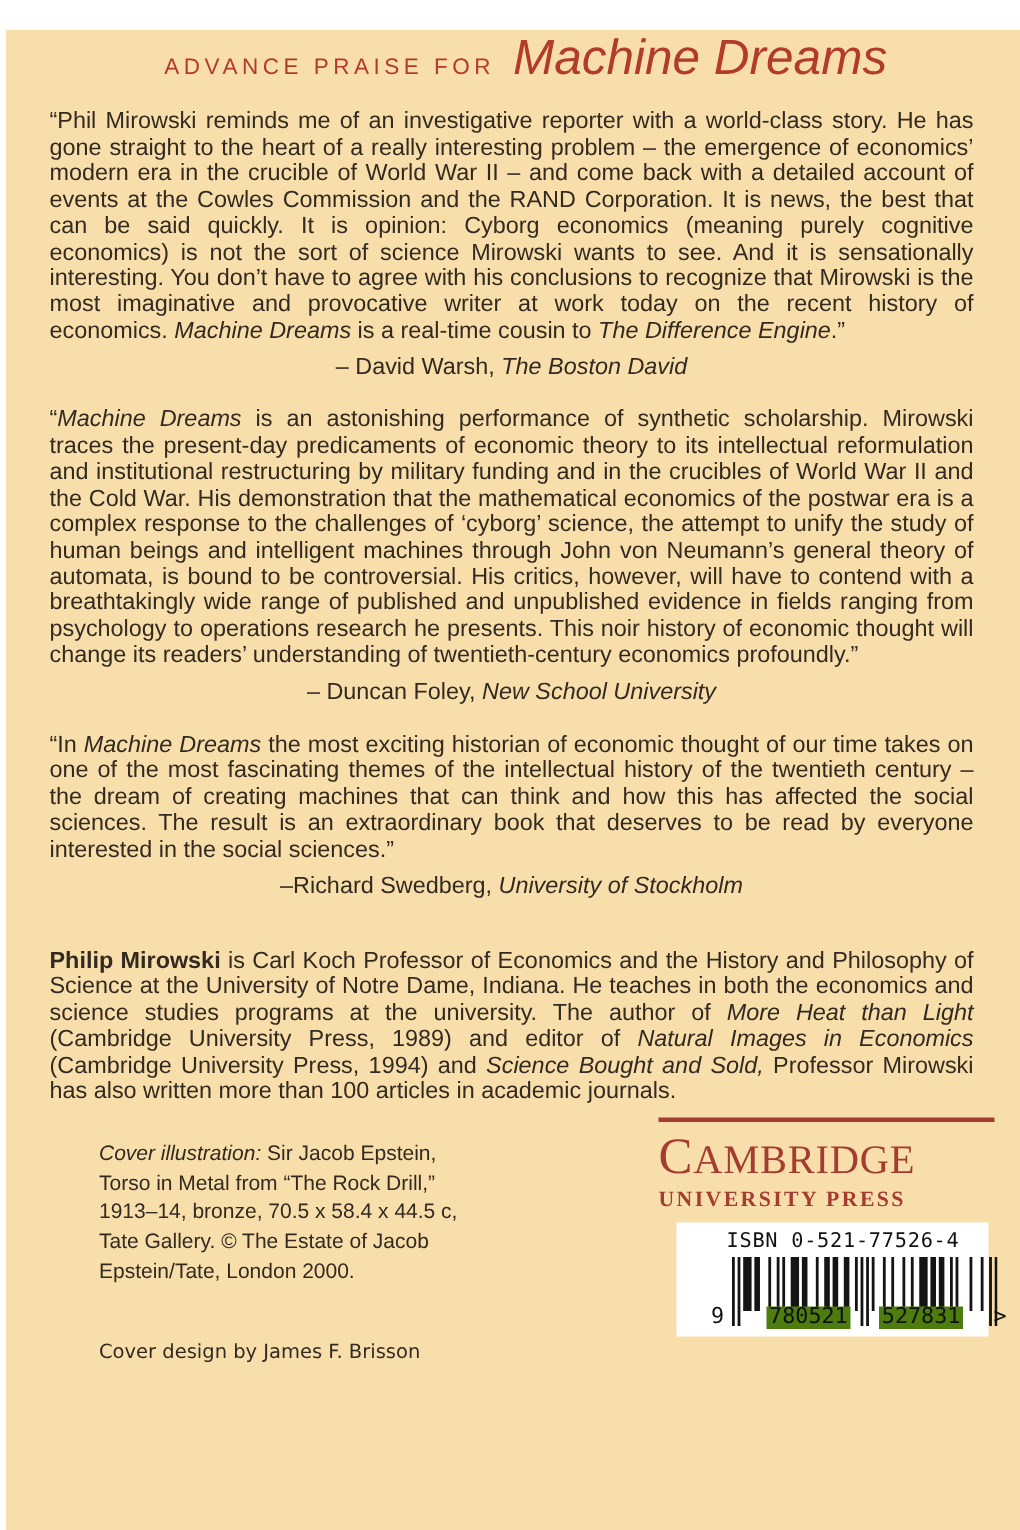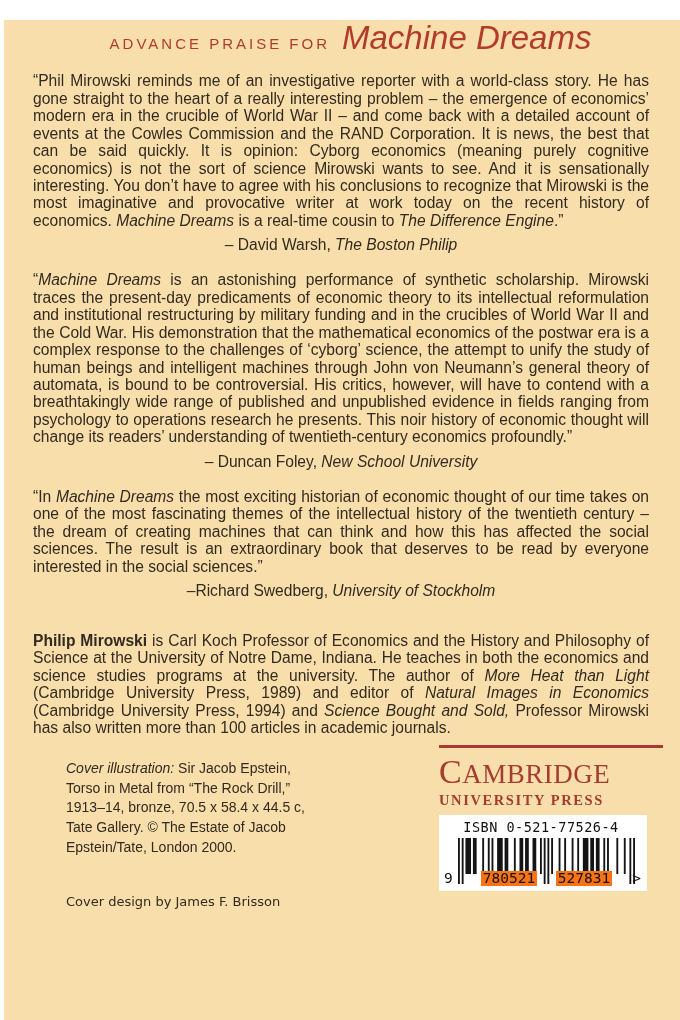--- a/index.html
+++ b/index.html
@@ -71,59 +71,60 @@
   .pub-wordmark::first-letter{font-size:34px;}
   .pub-imprint{
     font-family:"Liberation Serif",serif;font-weight:700;
     color:var(--publisher-red);font-size:14.5px;letter-spacing:1.6px;margin-top:3px;
   }
   .pub-site{
     font-weight:700;color:var(--publisher-red);font-size:13.5px;margin-top:5px;
   }
   .isbn-box{
     background:#ffffff;margin-top:6px;width:208px;
-    padding:5px 8px 7px 4px;
+    padding:5px 8px 7px 22px;
+    margin-left:12px;
   }
   .isbn-label{
     font-family:"DejaVu Sans Mono",monospace;
     font-size:13.5px;letter-spacing:0.5px;color:#111;text-align:center;
     line-height:1.1;
   }
   .barcode{position:relative;margin-left:15px;margin-top:3px;width:177px;}
   .ean-svg{display:block;}
   .bc-left-digit,.bc-arrow{
     position:absolute;bottom:-2px;
     font-family:"DejaVu Sans Mono",monospace;font-size:14.5px;line-height:1;color:#111;
   }
   .bc-left-digit{left:-14px;}
   .bc-arrow{right:-6px;}
   .bc-digits{
     position:absolute;left:4px;right:4px;bottom:-2px;
     display:flex;justify-content:space-evenly;
   }
   .bc-digits span{
-    background:#f97316;
+    background:#4d7c0f;
     font-family:"DejaVu Sans Mono",monospace;font-size:14.5px;line-height:1;color:#111;
     padding:0 2px;
   }
 </style>
 </head>
 <body>
 
 <div class="cover">
   <div class="content">
 
     <div class="header">
       <span class="kicker">ADVANCE PRAISE FOR</span>
       <span class="title">Machine Dreams</span>
     </div>
 
     <div class="quote-block first">
       <p class="quote-text">“Phil Mirowski reminds me of an investigative reporter with a world-class story. He has gone straight to the heart of a really interesting problem – the emergence of economics’ modern era in the crucible of World War II – and come back with a detailed account of events at the Cowles Commission and the RAND Corporation. It is news, the best that can be said quickly. It is opinion: Cyborg economics (meaning purely cognitive economics) is not the sort of science Mirowski wants to see. And it is sensationally interesting. You don’t have to agree with his conclusions to recognize that Mirowski is the most imaginative and provocative writer at work today on the recent history of economics. <i>Machine Dreams</i> is a real-time cousin to <i>The Difference Engine</i>.”</p>
-      <div class="attribution">– David Warsh, <i>The Boston Philip</i></div>
+      <div class="attribution">– David Warsh, <i>The Boston David</i></div>
     </div>
 
     <div class="quote-block">
       <p class="quote-text">“<i>Machine Dreams</i> is an astonishing performance of synthetic scholarship. Mirowski traces the present-day predicaments of economic theory to its intellectual reformulation and institutional restructuring by military funding and in the crucibles of World War II and the Cold War. His demonstration that the mathematical economics of the postwar era is a complex response to the challenges of ‘cyborg’ science, the attempt to unify the study of human beings and intelligent machines through John von Neumann’s general theory of automata, is bound to be controversial. His critics, however, will have to contend with a breathtakingly wide range of published and unpublished evidence in fields ranging from psychology to operations research he presents. This noir history of economic thought will change its readers’ understanding of twentieth-century economics profoundly.”</p>
       <div class="attribution">– Duncan Foley, <i>New School University</i></div>
     </div>
 
     <div class="quote-block">
       <p class="quote-text">“In <i>Machine Dreams</i> the most exciting historian of economic thought of our time takes on one of the most fascinating themes of the intellectual history of the twentieth century – the dream of creating machines that can think and how this has affected the social sciences. The result is an extraordinary book that deserves to be read by everyone interested in the social sciences.”</p>
       <div class="attribution">–Richard Swedberg, <i>University of Stockholm</i></div>

